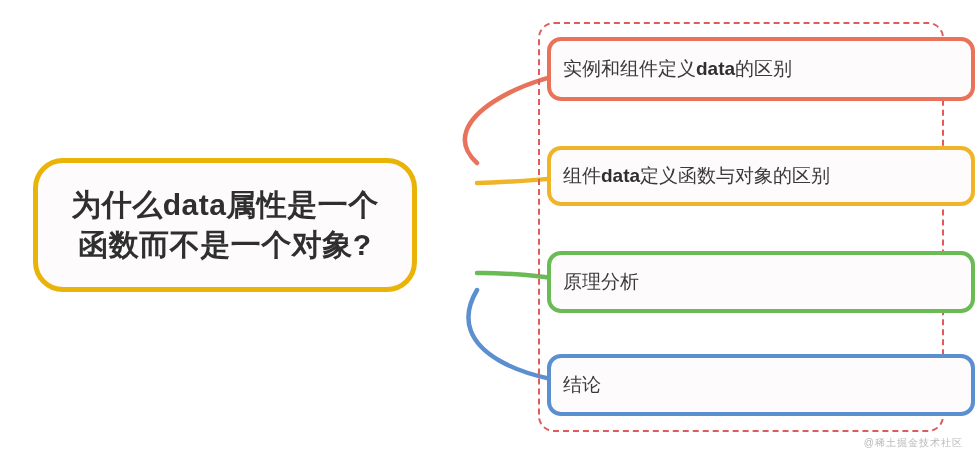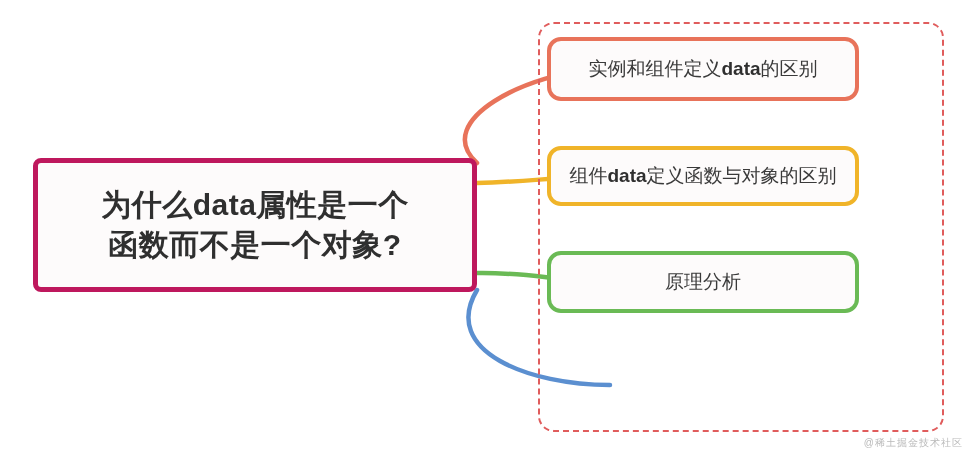--- a/index.html
+++ b/index.html
@@ -24,25 +24,25 @@
     width: 977px;
     height: 458px;
     pointer-events: none;
   }
 
   
   .root-node {
     position: absolute;
     left: 33px;
     top: 158px;
-    width: 444px;
+    width: 384px;
     height: 134px;
     box-sizing: border-box;
-    border: 5px solid #be185d;
-    border-radius: 8px;
+    border: 5px solid #eab308;
+    border-radius: 30px;
     background: #fdfbfb;
     display: flex;
     align-items: center;
     justify-content: center;
     z-index: 4;
   }
   .root-text {
     font-size: 30px;
     font-weight: 700;
     color: #2f2f2f;
@@ -63,28 +63,28 @@
     border: 2.5px dashed #e05c5c;
     border-radius: 16px;
     background: transparent;
     z-index: 2;
   }
 
   
   .child-node {
     position: absolute;
     left: 547px;
-    width: 312px;
+    width: 428px;
     box-sizing: border-box;
     border-radius: 14px;
     background: #fdfbfb;
     display: flex;
     align-items: center;
-    justify-content: center;
     z-index: 5;
+    padding-left: 12px;
   }
   .child-text {
     font-size: 19px;
     color: #3a3a3a;
     line-height: 1.2;
     text-align: center;
     white-space: nowrap;
   }
   .child-text b {
     font-weight: 700;
@@ -132,16 +132,19 @@
   </div>
 
   <div class="child-node node-2">
     <div class="child-text"><span>组件</span><b>data</b><span>定义函数与对象的区别</span></div>
   </div>
 
   <div class="child-node node-3">
     <div class="child-text"><span>原理分析</span><b></b><span></span></div>
   </div>
 
+  <div class="child-node node-4">
+    <div class="child-text"><span>结论</span><b></b><span></span></div>
+  </div>
 
   <div class="watermark">@稀土掘金技术社区</div>
 
 </div>
 
 </body></html>

